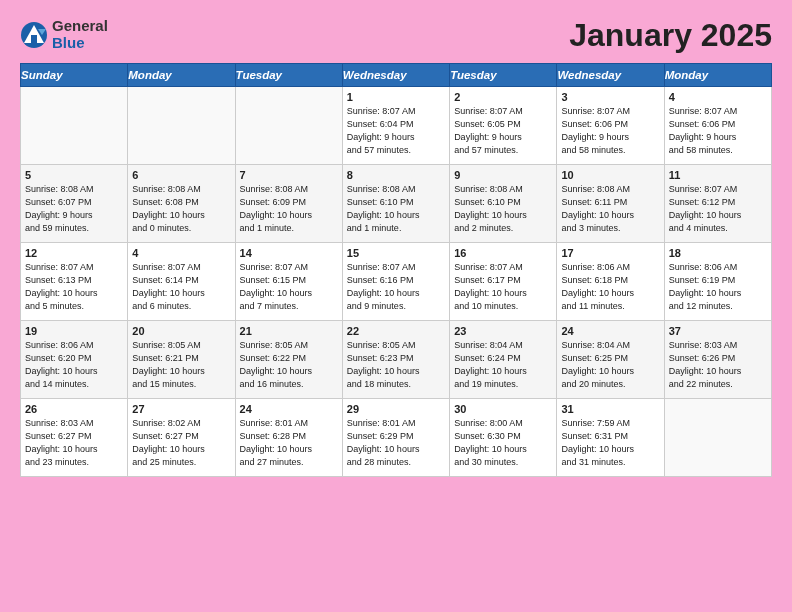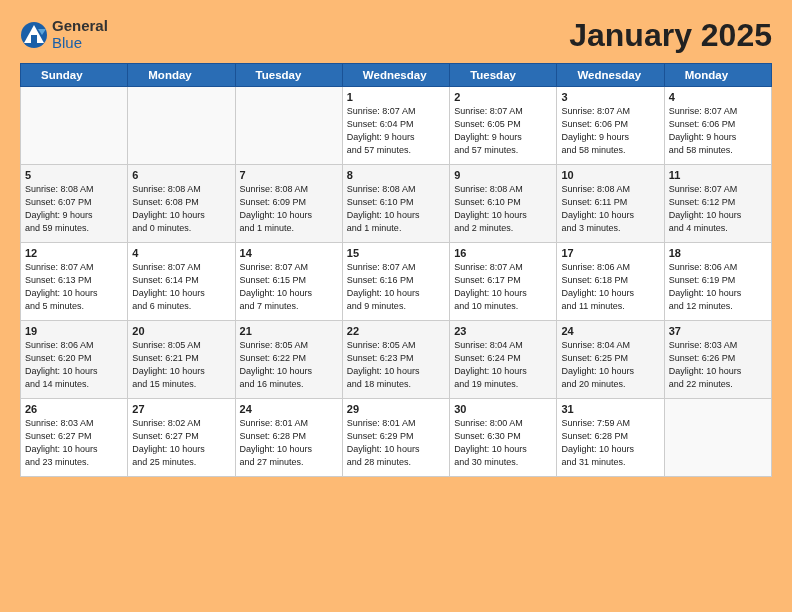--- a/index.html
+++ b/index.html
@@ -7,21 +7,21 @@
       font-family: Arial, sans-serif;
       background: #fff;
       width: 792px;
       height: 612px;
       overflow: hidden;
     }
     .page {
       width: 792px;
       height: 612px;
       padding: 18px 20px 14px 20px;
-      background: #fdba74;
+      background: #f9a8d4;
     }
     .header {
       display: flex;
       justify-content: space-between;
       align-items: flex-start;
       margin-bottom: 10px;
     }
     .logo {
       display: flex;
       align-items: center;
@@ -31,21 +31,21 @@
       flex-direction: column;
       line-height: 1.1;
     }
     .logo-general {
       font-size: 15px;
       font-weight: bold;
       color: #333;
     }
     .logo-blue {
       font-size: 15px;
-      font-weight: normal;
+      font-weight: bold;
       color: #1a5fa8;
     }
     .logo-icon {
       width: 28px;
       height: 28px;
       margin-right: 4px;
     }
     .title-block {
       text-align: right;
     }
@@ -62,23 +62,24 @@
     table {
       width: 100%;
       border-collapse: collapse;
       table-layout: fixed;
     }
     thead tr th {
       background: #2a6db5;
       color: #fff;
       font-size: 11.5px;
       font-weight: bold;
-      padding: 5px 20px;
+      padding: 5px 0;
       text-align: left;
       border: 1px solid #1a5296;
+      font-style: italic;
     }
     tbody tr td {
       border: 1px solid #ccc;
       vertical-align: top;
       padding: 4px 4px 3px 4px;
       font-size: 9.5px;
       color: #222;
       height: 78px;
       background: #fff;
     }
@@ -354,21 +355,21 @@
           <td>
             <span class="day-num">30</span>
             <div class="day-info" style="white-space: pre-line;">Sunrise: 8:00 AM
 Sunset: 6:30 PM
 Daylight: 10 hours
 and 30 minutes.</div>
           </td>
           <td>
             <span class="day-num">31</span>
             <div class="day-info" style="white-space: pre-line;">Sunrise: 7:59 AM
-Sunset: 6:28 PM
+Sunset: 6:31 PM
 Daylight: 10 hours
 and 31 minutes.</div>
           </td>
           <td class="empty"></td>
         </tr>
       </tbody>
   </table>
 </div>
 
 </body></html>

